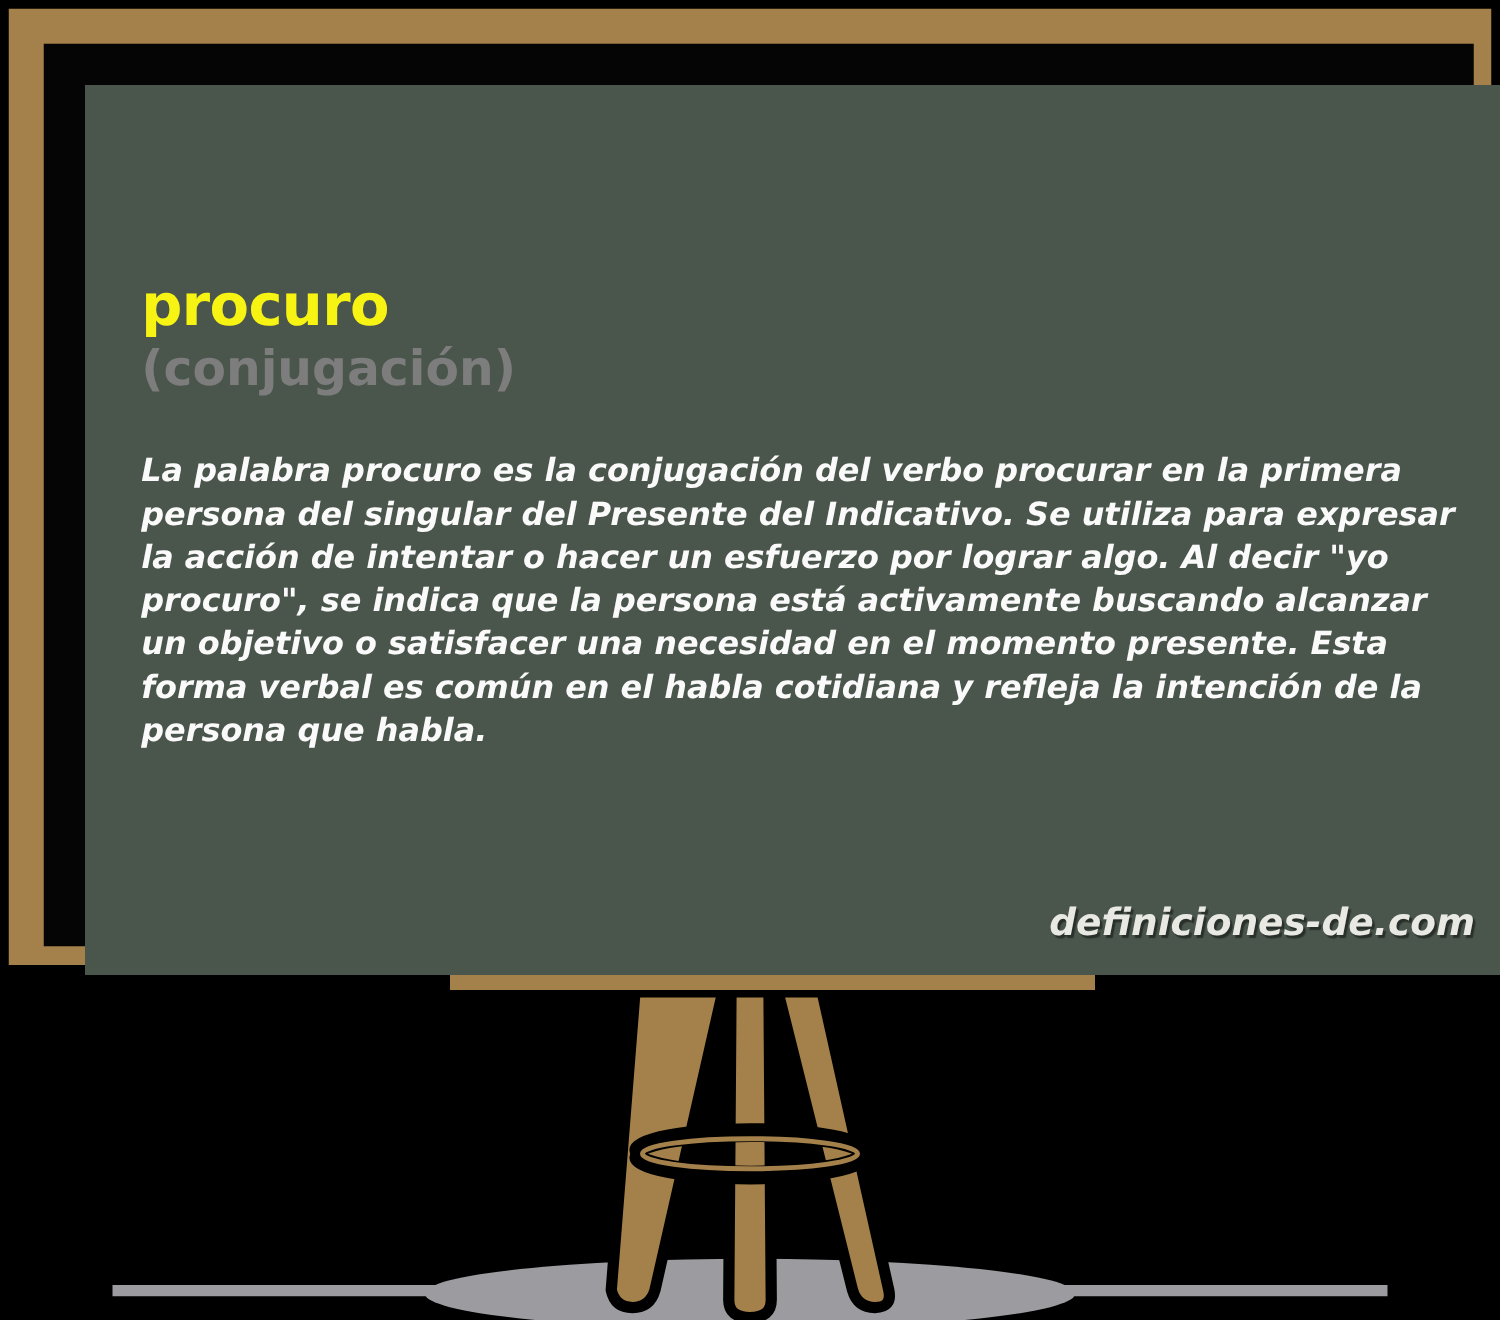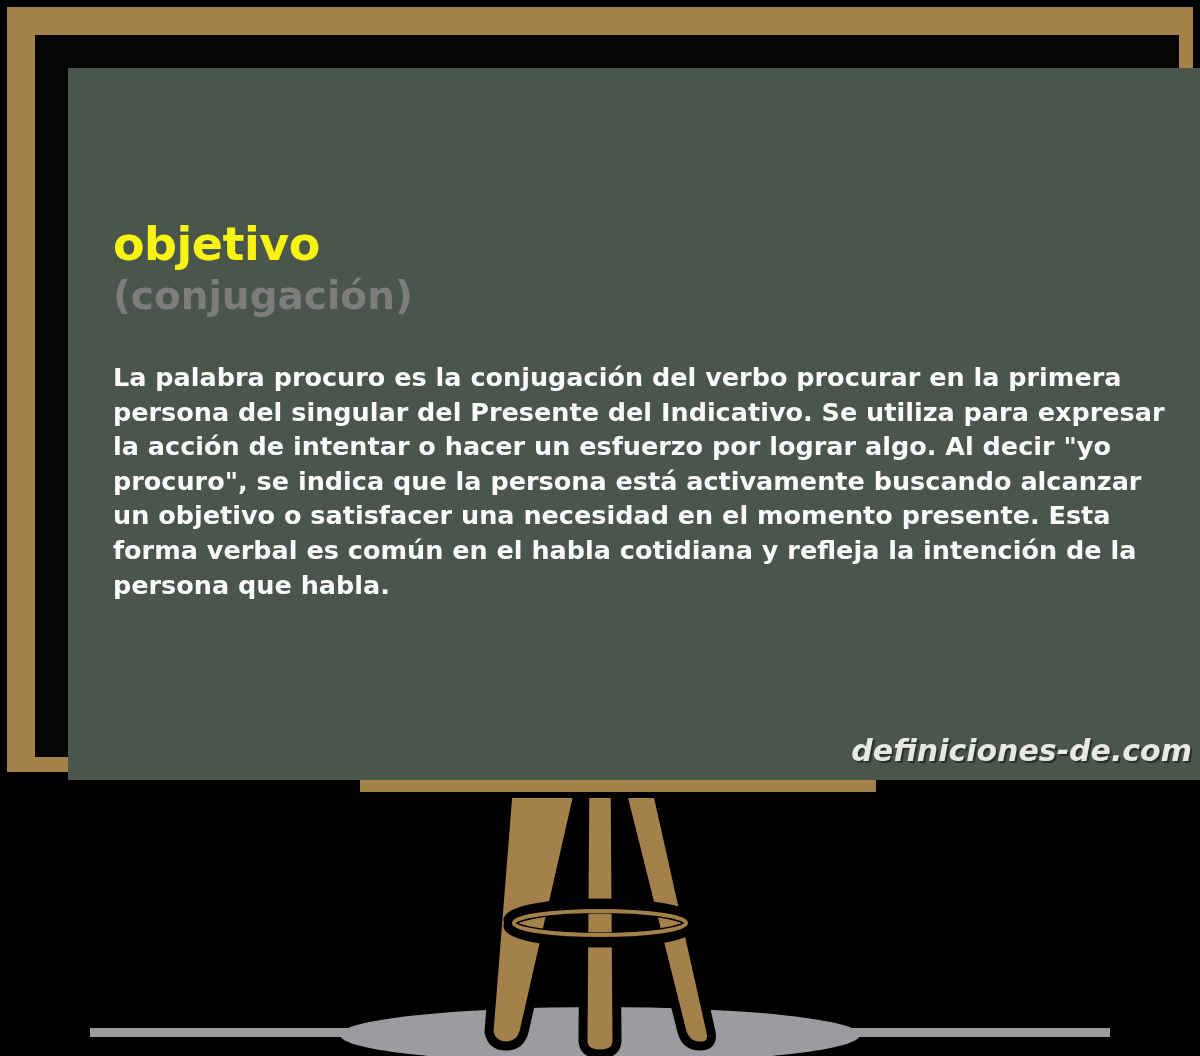--- a/index.html
+++ b/index.html
@@ -132,27 +132,28 @@
     position: absolute;
     left: 45px;
     top: 292px;
     width: 1055px;
     margin: 0;
     font-size: 25.5px;
     font-weight: bold;
     line-height: 34.6px;
     color: #FAFAFA;
     text-align: left;
+    font-style: italic;
   }
 
   #watermark {
     position: absolute;
     right: 10px;
     bottom: 12px;
-    margin: 0;
+    margin: 12px;
     font-size: 30px;
     font-weight: bold;
     font-style: italic;
     color: #E9E9E4;
     text-shadow: 2px 2px 1px rgba(0,0,0,0.45);
     white-space: nowrap;
   }
 </style>
 </head>
 <body>
@@ -178,21 +179,21 @@
   </svg>
 
   <div id="ledge-shadow"></div>
   <div id="ledge-bar"></div>
 
   <div id="board-outer">
     <div id="board-frame">
       <div id="board-inner-edge">
         <div id="chalkboard">
 
-          <h1 id="headword">objetivo</h1>
+          <h1 id="headword">procuro</h1>
 
           <h2 id="subtitle">(conjugación)</h2>
 
           <p id="definition">La palabra procuro es la conjugación del verbo procurar en la primera persona del singular del Presente del Indicativo. Se utiliza para expresar la acción de intentar o hacer un esfuerzo por lograr algo. Al decir "yo procuro", se indica que la persona está activamente buscando alcanzar un objetivo o satisfacer una necesidad en el momento presente. Esta forma verbal es común en el habla cotidiana y refleja la intención de la persona que habla.</p>
 
           <p id="watermark">definiciones-de.com</p>
 
         </div>
       </div>
     </div>

